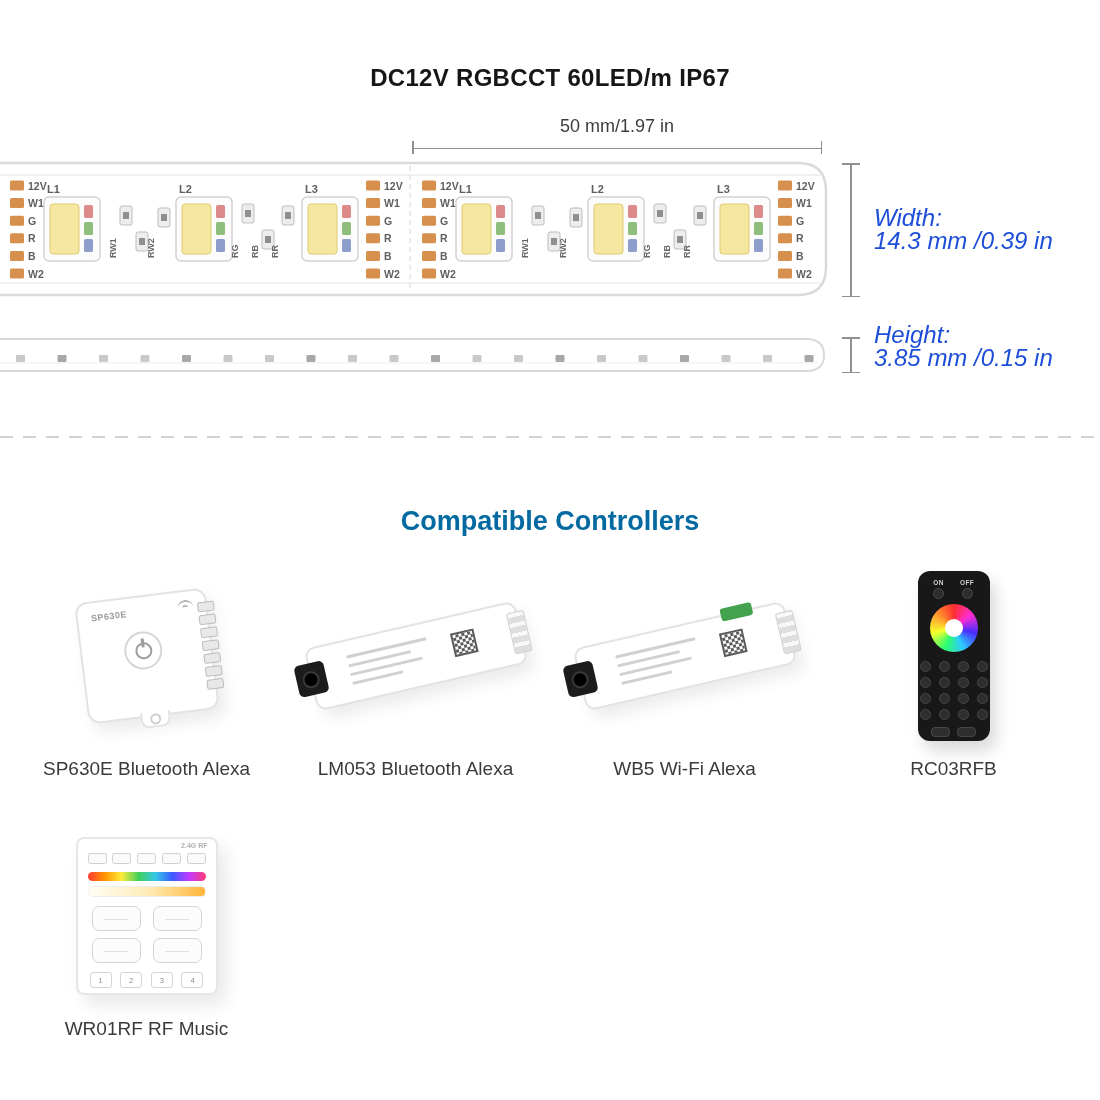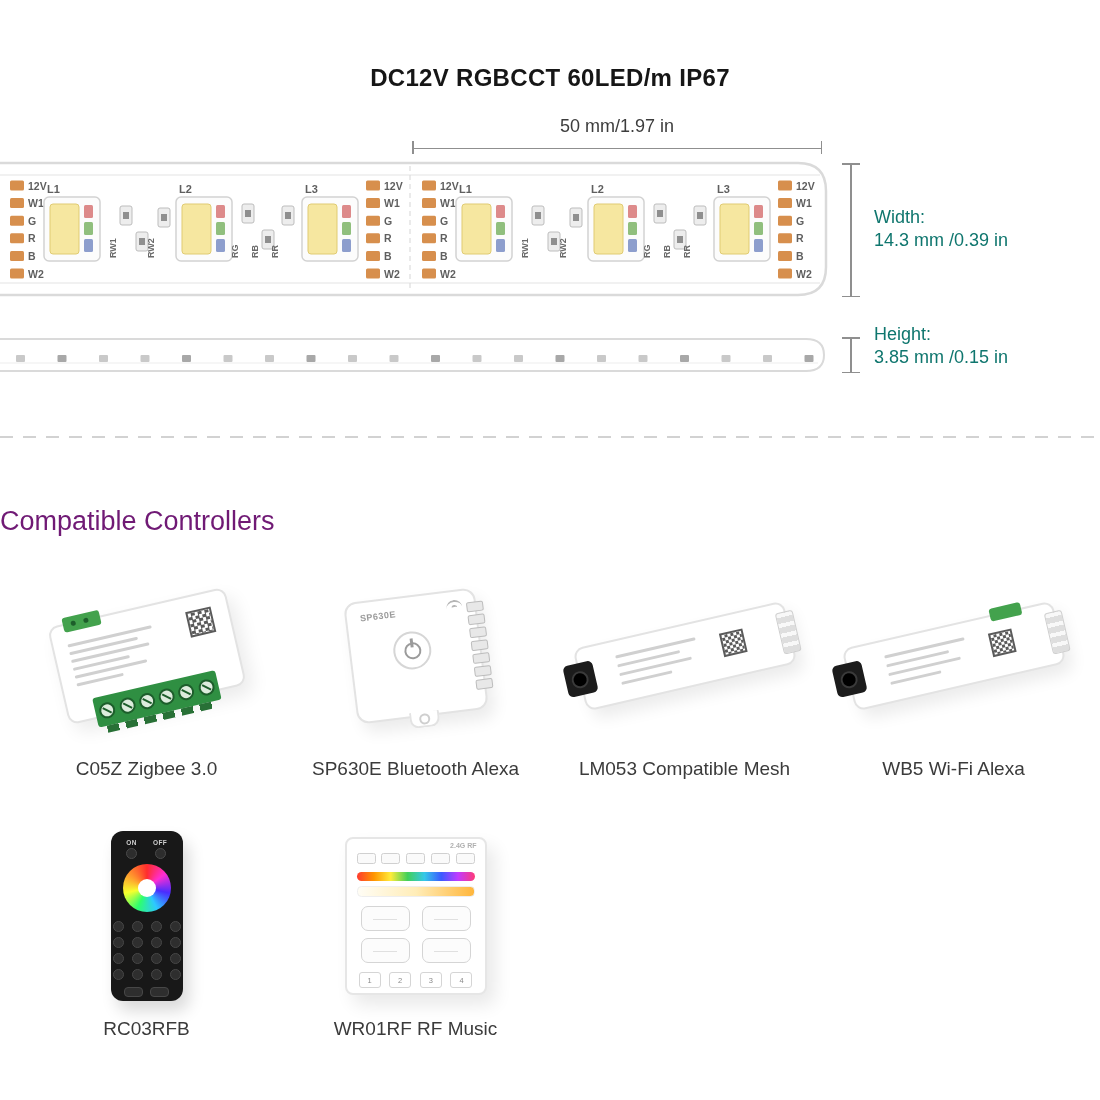--- a/index.html
+++ b/index.html
@@ -17,26 +17,26 @@
   .strip-top{position:absolute;left:0;top:160px;width:830px;height:138px;}
   .strip-side{position:absolute;left:0;top:337px;width:830px;height:36px;}
 
   
   .dim-v{position:absolute;width:18px;}
   .dim-v .vbar{position:absolute;left:8px;top:0;bottom:0;width:1.5px;background:#8f8f8f;}
   .dim-v .htick{position:absolute;left:0;width:18px;height:1.5px;background:#8f8f8f;}
   .dim-v .htick.t{top:0}.dim-v .htick.b{bottom:0}
   #width-dim{left:842px;top:163px;height:134px;}
   #height-dim{left:842px;top:337px;height:36px;}
-  .dim-label{position:absolute;font-size:18px;color:#0f766e;line-height:23px;}
+  .dim-label{position:absolute;font-size:24px;color:#1d4ed8;line-height:23px;font-style:italic;}
   #width-label{left:874px;top:206px;}
   #height-label{left:874px;top:323px;}
 
   .divider{position:absolute;left:0;right:0;top:436px;height:2px;background:repeating-linear-gradient(90deg,#d2d2d2 0 13px,transparent 13px 23px);}
-  .section-title{position:absolute;top:506px;left:0;width:100%;font-size:27px;font-weight:normal;color:#701a75;}
+  .section-title{position:absolute;top:506px;left:0;width:100%;text-align:center;font-size:27px;font-weight:bold;color:#0369a1;}
 
   .products{position:absolute;left:12px;right:12px;top:556px;display:grid;grid-template-columns:repeat(4,1fr);row-gap:36px;}
   .prod{display:flex;flex-direction:column;align-items:center;}
   .prod-art{height:200px;width:100%;display:flex;align-items:center;justify-content:center;position:relative;}
   .prod-label{margin-top:2px;font-size:19px;color:#3b3b3b;text-align:center;}
 
   
   .ctrl-mini{width:178px;height:96px;background:#fff;border:2px solid #e3e3e3;border-radius:10px;position:relative;box-shadow:6px 10px 18px rgba(0,0,0,.08);}
   .r15{transform:rotate(-15deg)}.r13{transform:rotate(-13deg)}.r11{transform:rotate(-11deg)}
   .mini-interm{position:absolute;top:-8px;left:14px;width:38px;height:15px;background:#43a24d;border-radius:3px;font-size:0;}
@@ -288,45 +288,20 @@
     <div>3.85 mm /0.15 in</div>
   </div>
 
   <div class="divider"></div>
 
   <div class="section-title">Compatible Controllers</div>
 
   <div class="products">
 
 
-    <div class="prod">
-      <div class="prod-art">
-        <div class="ctrl-mini r13">
-          <span class="mini-interm"><i></i><i></i></span>
-          <span class="mini-lines">
-              <i></i>
-              <i></i>
-              <i></i>
-              <i></i>
-              <i></i>
-              <i></i>
-            </span>
-          <span class="mini-qr"></span>
-          <span class="mini-term">
-              <i></i>
-              <i></i>
-              <i></i>
-              <i></i>
-              <i></i>
-              <i></i>
-            </span>
-        </div>
-      </div>
-      <div class="prod-label">C05Z Zigbee 3.0</div>
-    </div>
 
 
     <div class="prod">
       <div class="prod-art">
         <div class="ctrl-box">
           <span class="box-title">SP630E</span>
           <span class="box-wifi"></span>
           <span class="pwr-btn">
               <span class="pwr-glyph"></span>
             </span>
@@ -352,21 +327,21 @@
           <span class="bar-lines">
               <i></i>
               <i></i>
               <i></i>
               <i></i>
             </span>
           <span class="bar-qr"></span>
           <span class="bar-term"></span>
         </div>
       </div>
-      <div class="prod-label">LM053 Compatible Mesh</div>
+      <div class="prod-label">LM053 Bluetooth Alexa</div>
     </div>
 
     <div class="prod">
       <div class="prod-art">
         <div class="ctrl-bar">
           <span class="bar-jack"></span>
           <span class="bar-lines">
               <i></i>
               <i></i>
               <i></i>

